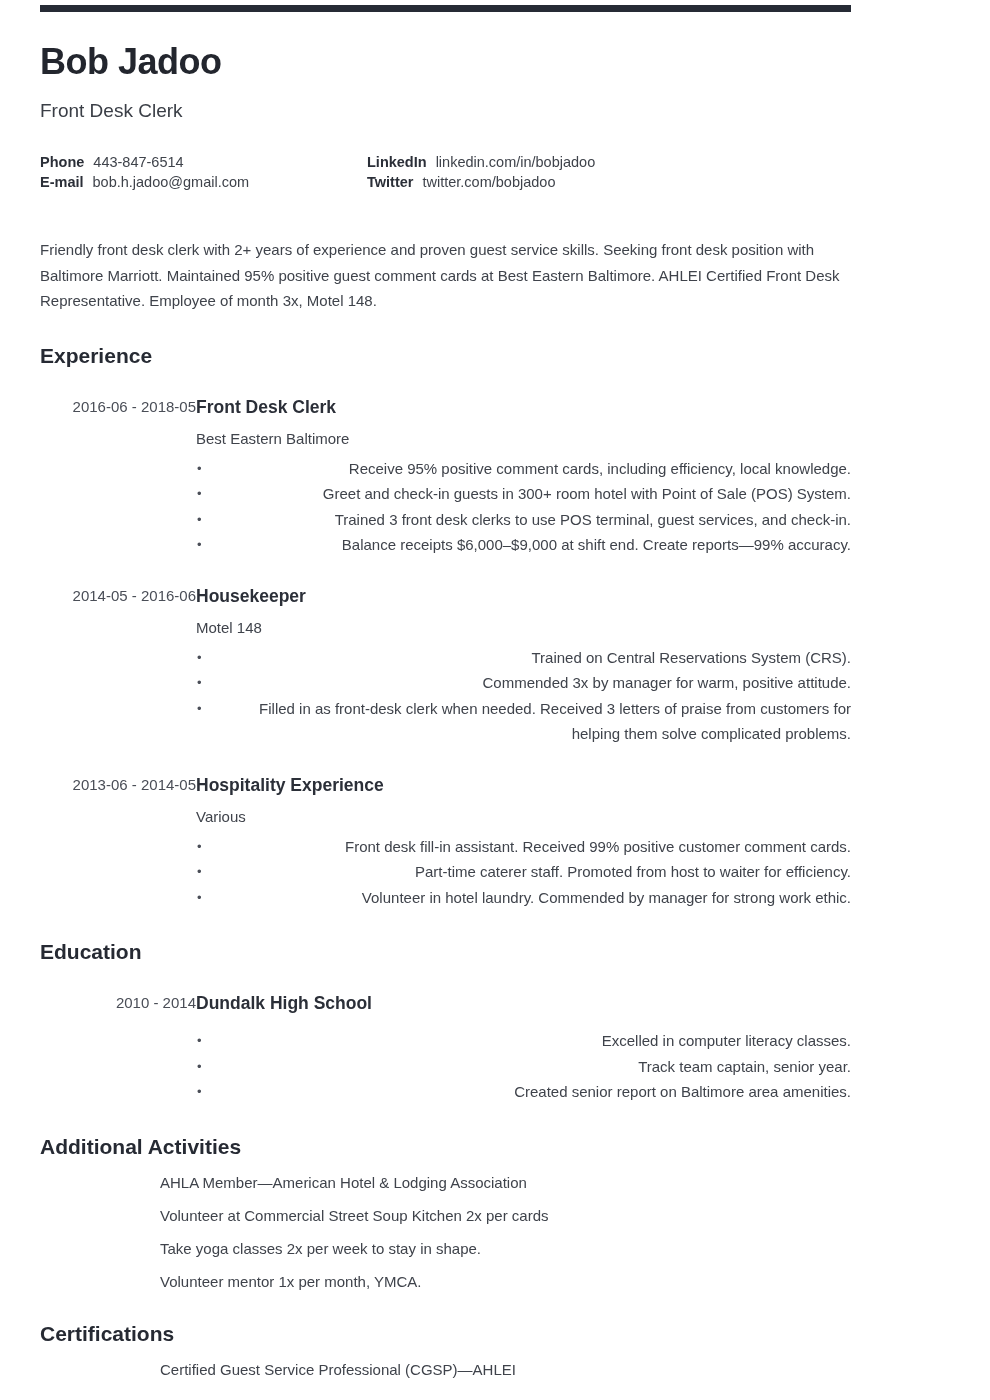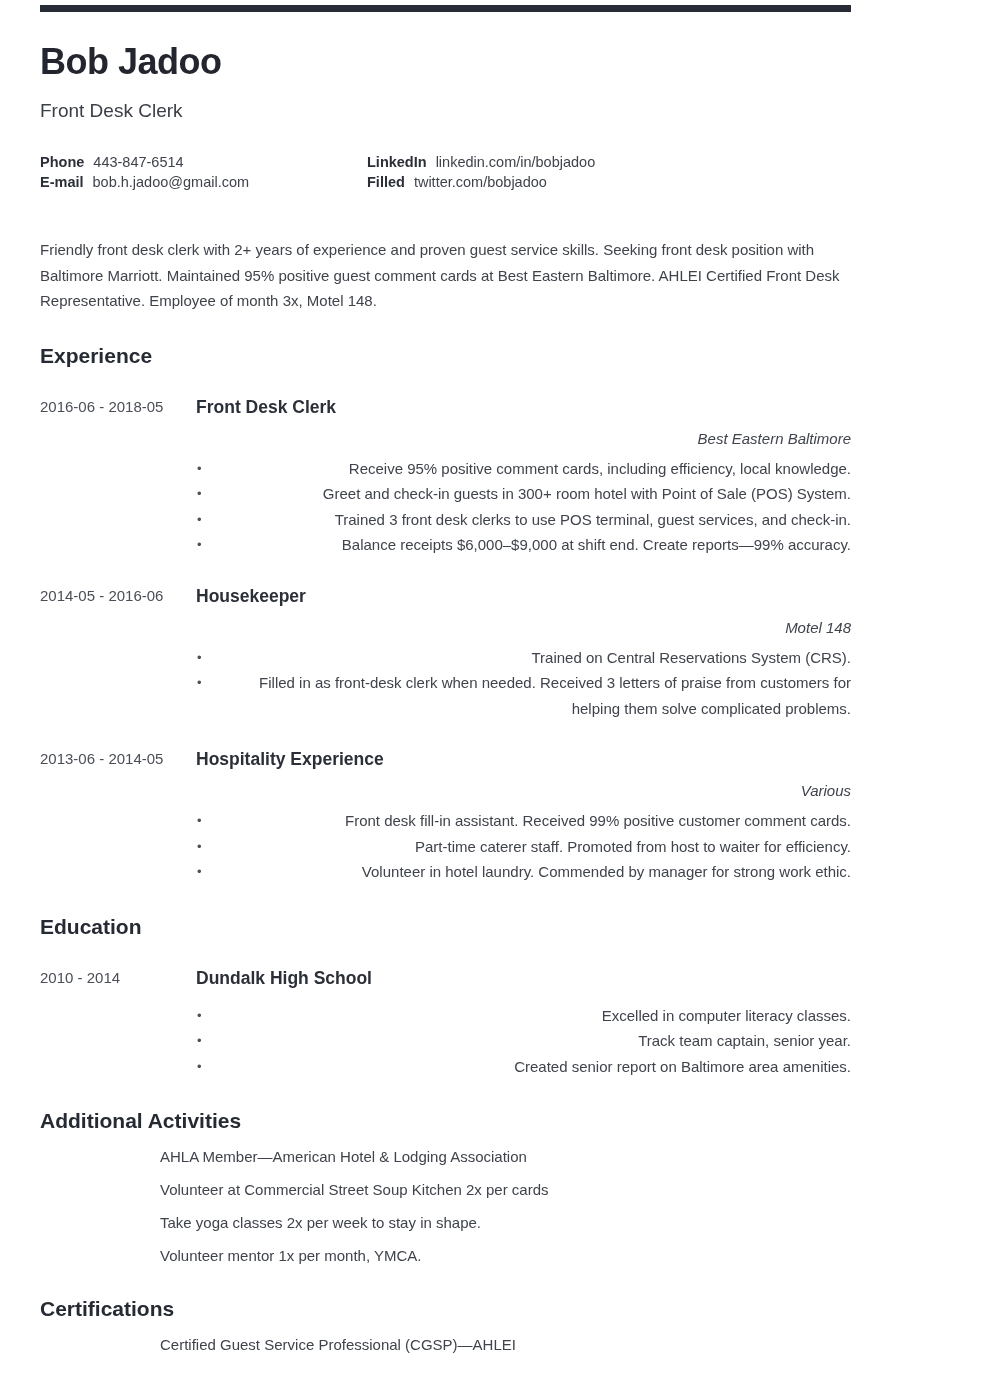--- a/index.html
+++ b/index.html
@@ -8,24 +8,24 @@
   .topbar{position:absolute;top:5px;left:40px;right:40px;height:7px;background:#262b35;}
   .content{padding:40px 40px 0 40px;box-sizing:border-box;}
   .name{margin:0;padding-top:2px;font-size:36px;line-height:40px;font-weight:bold;color:#23262e;letter-spacing:-0.5px;}
   .jobtitle{margin:17px 0 0;font-size:19px;line-height:24px;color:#3a3e46;}
   .contact-grid{margin-top:29px;display:grid;grid-template-columns:327px auto;font-size:14.5px;line-height:20px;}
   .contact-label{font-weight:bold;color:#2b2f38;margin-right:9px;}
   .contact-value{color:#3f434b;}
   .summary{margin:45px 0 0;font-size:15px;line-height:25.5px;color:#3f434b;max-width:912px;}
   .section-heading{margin:29px 0 0;font-size:21px;line-height:26px;font-weight:bold;color:#262a33;}
   .entry{display:flex;margin-top:27px;}
-  .entry-dates{flex:none;width:156px;font-size:15px;color:#4a4e57;padding-top:2px;}
+  .entry-dates{flex:none;width:156px;font-size:15px;color:#4a4e57;padding-top:2px;text-align:right;}
   .entry-body{flex:1;min-width:0;}
   .entry-title{margin:0;font-size:17.5px;line-height:22px;font-weight:bold;color:#2b2f38;}
-  .entry-subtitle{margin:11px 0 0;font-size:15px;line-height:20px;font-style:italic;color:#3f434b;text-align:right;}
+  .entry-subtitle{margin:11px 0 0;font-size:15px;line-height:20px;color:#3f434b;}
   ul.bullets{margin:7px 0 0;padding:0;list-style:none;text-align:right;}
   ul.bullets li{position:relative;padding-left:14px;font-size:15px;line-height:25.5px;color:#3f434b;}
   ul.bullets li::before{content:"\2022";position:absolute;left:1px;top:0;font-size:13px;color:#4a4e57;}
   .plain-items{margin-left:120px;margin-top:13px;}
   .plain-items p{margin:0 0 12.5px;font-size:15px;line-height:20.5px;color:#3f434b;}
 </style>
 </head>
 <body>
 
 <div class="page">
@@ -39,21 +39,21 @@
       <div>
         <span class="contact-label">Phone</span><span class="contact-value">443-847-6514</span>
       </div>
       <div>
         <span class="contact-label">LinkedIn</span><span class="contact-value">linkedin.com/in/bobjadoo</span>
       </div>
       <div>
         <span class="contact-label">E-mail</span><span class="contact-value">bob.h.jadoo@gmail.com</span>
       </div>
       <div>
-        <span class="contact-label">Filled</span><span class="contact-value">twitter.com/bobjadoo</span>
+        <span class="contact-label">Twitter</span><span class="contact-value">twitter.com/bobjadoo</span>
       </div>
     </div>
 
     <p class="summary">Friendly front desk clerk with 2+ years of experience and proven guest service skills. Seeking front desk position with Baltimore Marriott. Maintained 95% positive guest comment cards at Best Eastern Baltimore. AHLEI Certified Front Desk Representative. Employee of month 3x, Motel 148.</p>
 
     <h2 class="section-heading">Experience</h2>
 
     <div class="entry">
       <div class="entry-dates">2016-06 - 2018-05</div>
       <div class="entry-body">
@@ -68,20 +68,21 @@
       </div>
     </div>
 
     <div class="entry">
       <div class="entry-dates">2014-05 - 2016-06</div>
       <div class="entry-body">
         <h3 class="entry-title">Housekeeper</h3>
         <div class="entry-subtitle">Motel 148</div>
         <ul class="bullets">
           <li>Trained on Central Reservations System (CRS).</li>
+          <li>Commended 3x by manager for warm, positive attitude.</li>
           <li>Filled in as front-desk clerk when needed. Received 3 letters of praise from customers for helping them solve complicated problems.</li>
         </ul>
       </div>
     </div>
 
     <div class="entry">
       <div class="entry-dates">2013-06 - 2014-05</div>
       <div class="entry-body">
         <h3 class="entry-title">Hospitality Experience</h3>
         <div class="entry-subtitle">Various</div>

